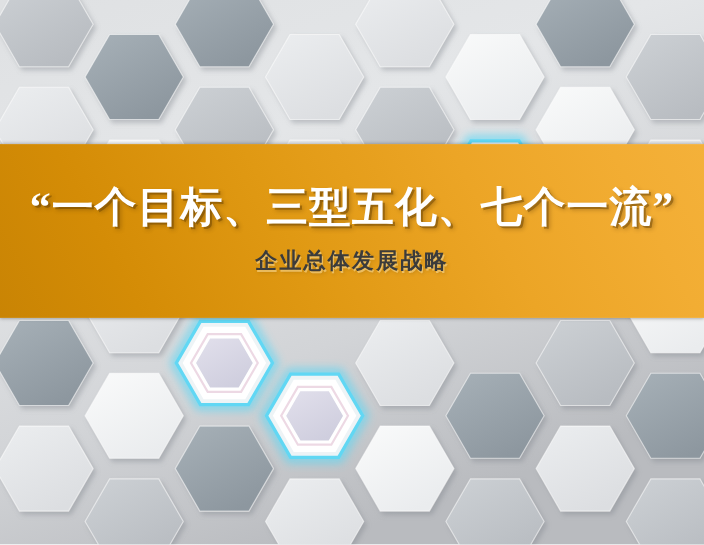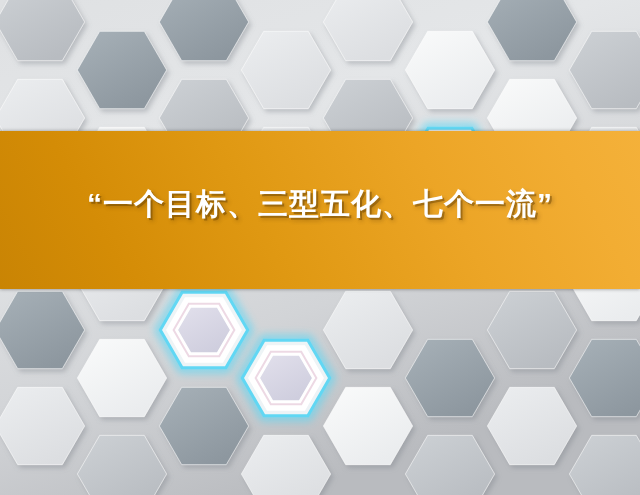--- a/index.html
+++ b/index.html
@@ -42,30 +42,31 @@
         #f4b13a 100%);
     box-shadow: 0 1px 3px rgba(0,0,0,0.22), 0 -1px 3px rgba(0,0,0,0.16);
     display: flex;
     flex-direction: column;
     align-items: center;
     justify-content: center;
   }
 
   #banner-title {
     color: #ffffff;
-    font-size: 30px;
+    font-size: 38px;
     font-weight: bold;
     letter-spacing: 1px;
     line-height: 1.1;
     white-space: nowrap;
     text-shadow:
        2px 2px 0 rgba(90,55,0,0.40),
        3px 3px 4px rgba(70,40,0,0.30);
     margin: 0 0 14px 0;
     padding: 0;
+    font-family: Liberation Serif, serif;
   }
 
   #banner-subtitle {
     color: #3b3b3b;
     font-size: 20px;
     font-weight: bold;
     letter-spacing: 2px;
     white-space: nowrap;
     text-shadow:
        1px 1px 0 rgba(255,226,160,0.55),
@@ -168,15 +169,16 @@
         <polygon points="658.62,378.00 636.31,416.64 591.69,416.64 569.38,378.00 591.69,339.36 636.31,339.36" fill="url(#tone-slate)" stroke="rgba(255,255,255,0.55)" stroke-width="1" filter="url(#softShadow)"></polygon>
         <polygon points="576.62,426.00 554.31,464.64 509.69,464.64 487.38,426.00 509.69,387.36 554.31,387.36" fill="url(#tone-light_gray)" stroke="rgba(255,255,255,0.55)" stroke-width="1" filter="url(#softShadow)"></polygon>
         <polygon points="658.62,474.00 636.31,512.64 591.69,512.64 569.38,474.00 591.69,435.36 636.31,435.36" fill="url(#tone-mid_gray)" stroke="rgba(255,255,255,0.55)" stroke-width="1" filter="url(#softShadow)"></polygon>
         <polygon points="658.62,282.00 636.31,320.64 591.69,320.64 569.38,282.00 591.69,243.36 636.31,243.36" fill="url(#tone-near_white)" stroke="rgba(255,255,255,0.55)" stroke-width="1" filter="url(#softShadow)"></polygon>
         <polygon points="166.62,282.00 144.31,320.64 99.69,320.64 77.38,282.00 99.69,243.36 144.31,243.36" fill="url(#tone-light_gray)" stroke="rgba(255,255,255,0.55)" stroke-width="1" filter="url(#softShadow)"></polygon>
       </g>
   </svg>
 
   <div id="banner">
     <div id="banner-title">“一个目标、三型五化、七个一流”</div>
+    <div id="banner-subtitle">企业总体发展战略</div>
   </div>
 
 </div>
 
 </body></html>

